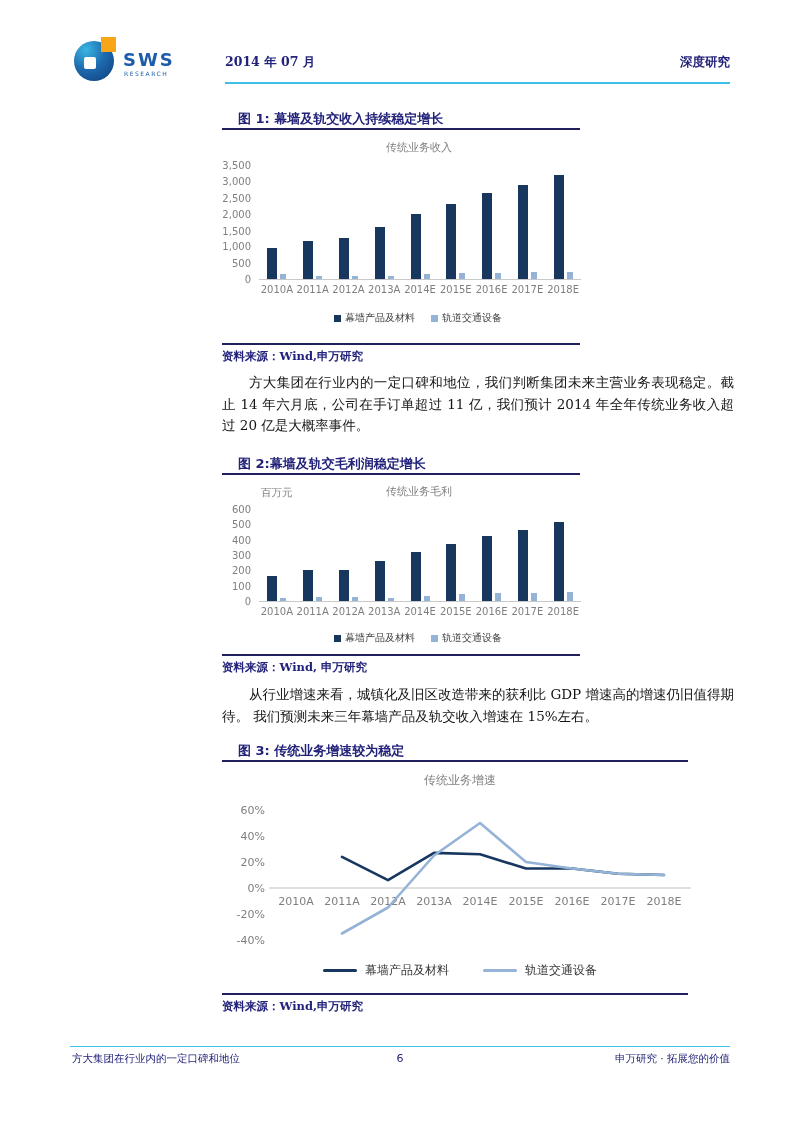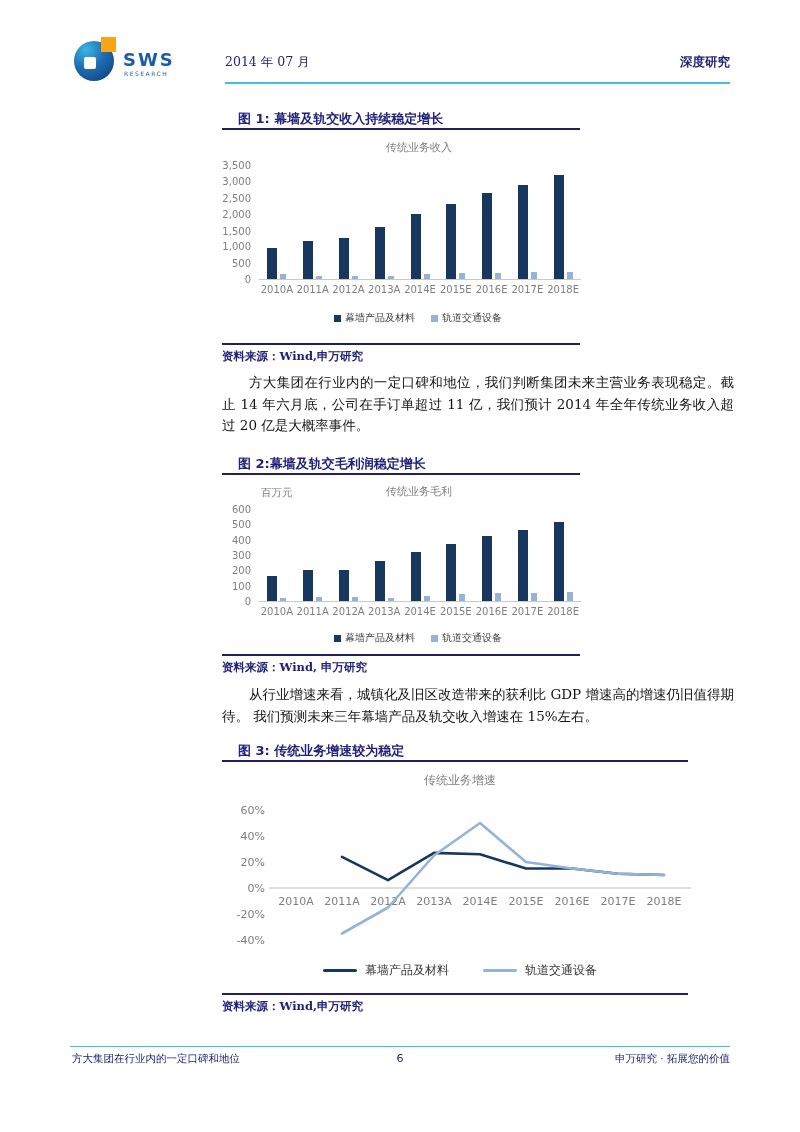--- a/index.html
+++ b/index.html
@@ -10,21 +10,21 @@
   }
   
   .logo { position:absolute; left:74px; top:36px; width:130px; height:52px; }
   .logo-circle { position:absolute; left:0; top:5px; width:40px; height:40px; border-radius:50%;
     background:radial-gradient(circle at 30% 22%, #3BB6E3 0%, #1E6CB0 45%, #0E3B78 100%); }
   .logo-notch { position:absolute; left:10px; top:21px; width:12px; height:12px; background:#fff; border-radius:2px; }
   .logo-sq { position:absolute; left:27px; top:1px; width:15px; height:15px; background:#F9A51A; }
   .logo-brand { position:absolute; left:49px; top:13px; color:#1D5CA9; font-weight:bold; font-size:18px; letter-spacing:2px; }
   .logo-sub { position:absolute; left:50px; top:34px; color:#1D5CA9; font-size:6px; letter-spacing:1.5px; }
   .hdr-date { position:absolute; left:225px; top:54px; font-family:"DejaVu Serif","Liberation Serif",serif;
-    font-weight:normal; font-size:12.5px; color:#22227A; }
+    font-weight:bold; font-size:12.5px; color:#22227A; }
   .hdr-type { position:absolute; right:70px; top:54px; font-weight:bold; font-size:12.5px; color:#22227A; }
   .hdr-rule { position:absolute; left:225px; top:82px; width:505px; height:2px; background:#3DC0E8; }
   
   .fig-title { position:absolute; left:222px; font-weight:bold; font-size:13px; color:#22227A; white-space:nowrap;padding-left:16px; }
   .fig-rule  { position:absolute; left:222px; height:2px; background:#20205E; }
   .src-rule  { position:absolute; left:222px; height:2px; background:#20205E; }
   .src { position:absolute; left:222px; font-family:"DejaVu Serif","Liberation Serif",serif;
     font-weight:bold; font-size:11.5px; color:#22227A; white-space:nowrap; }
   .para { position:absolute; left:222px; width:512px; font-family:"DejaVu Serif","Liberation Serif",serif;
     font-size:13.5px; line-height:21.5px; color:#141414; text-align:justify; text-indent:2em; }

